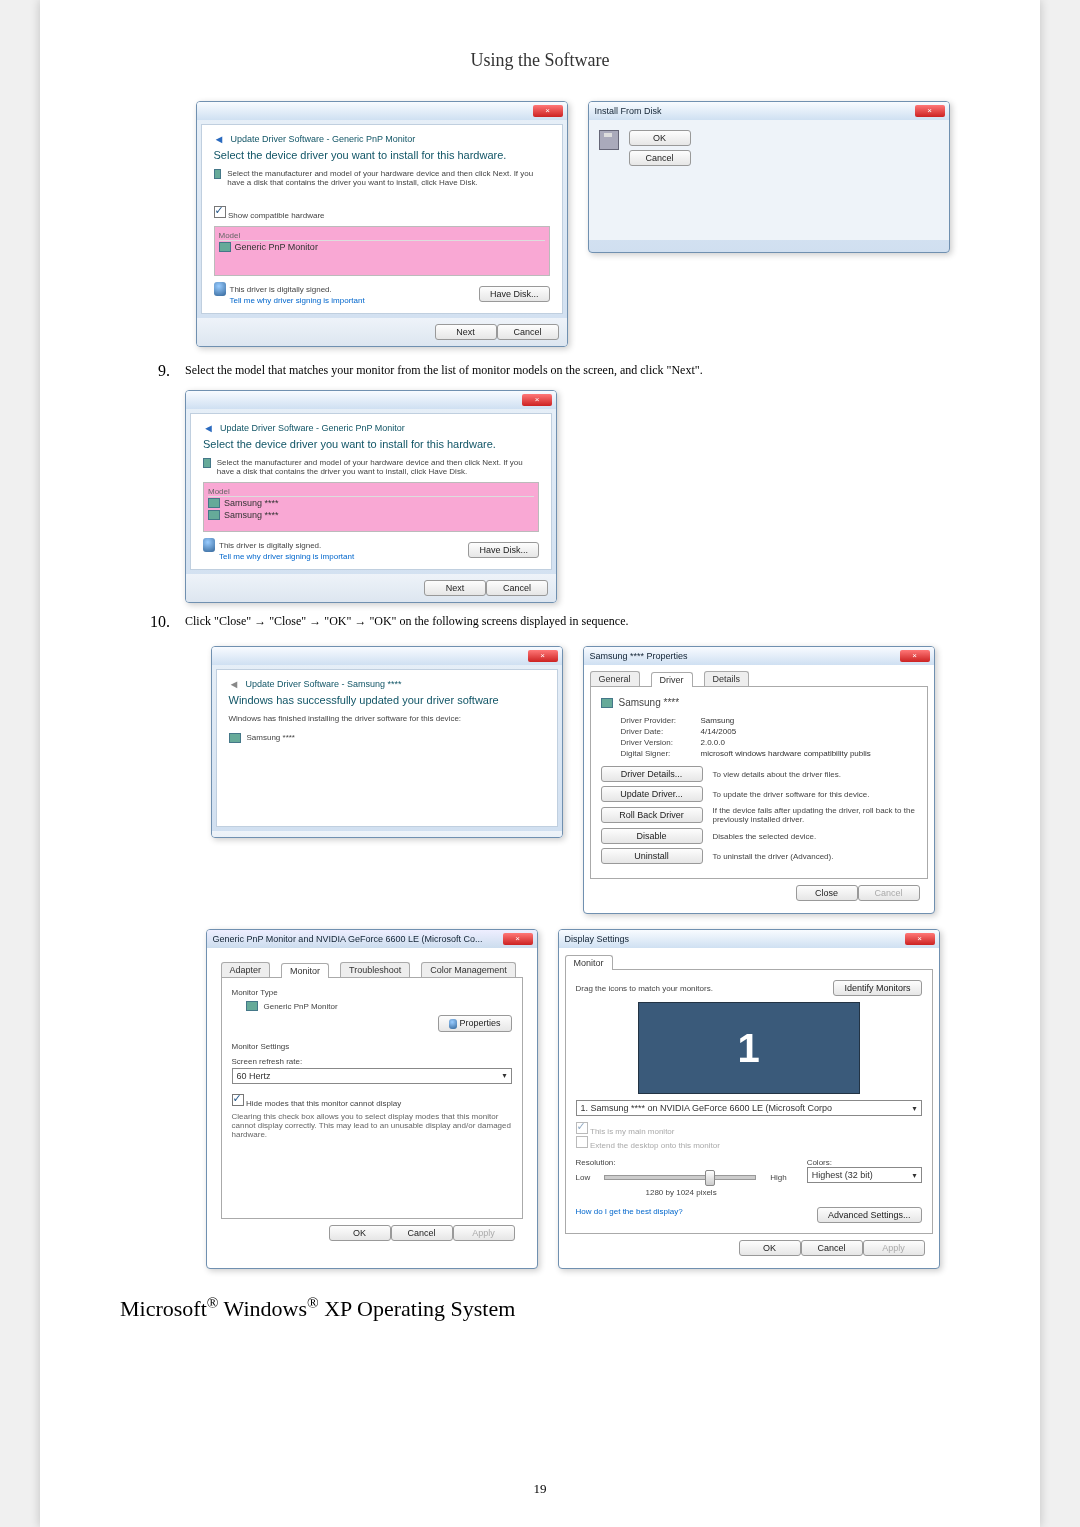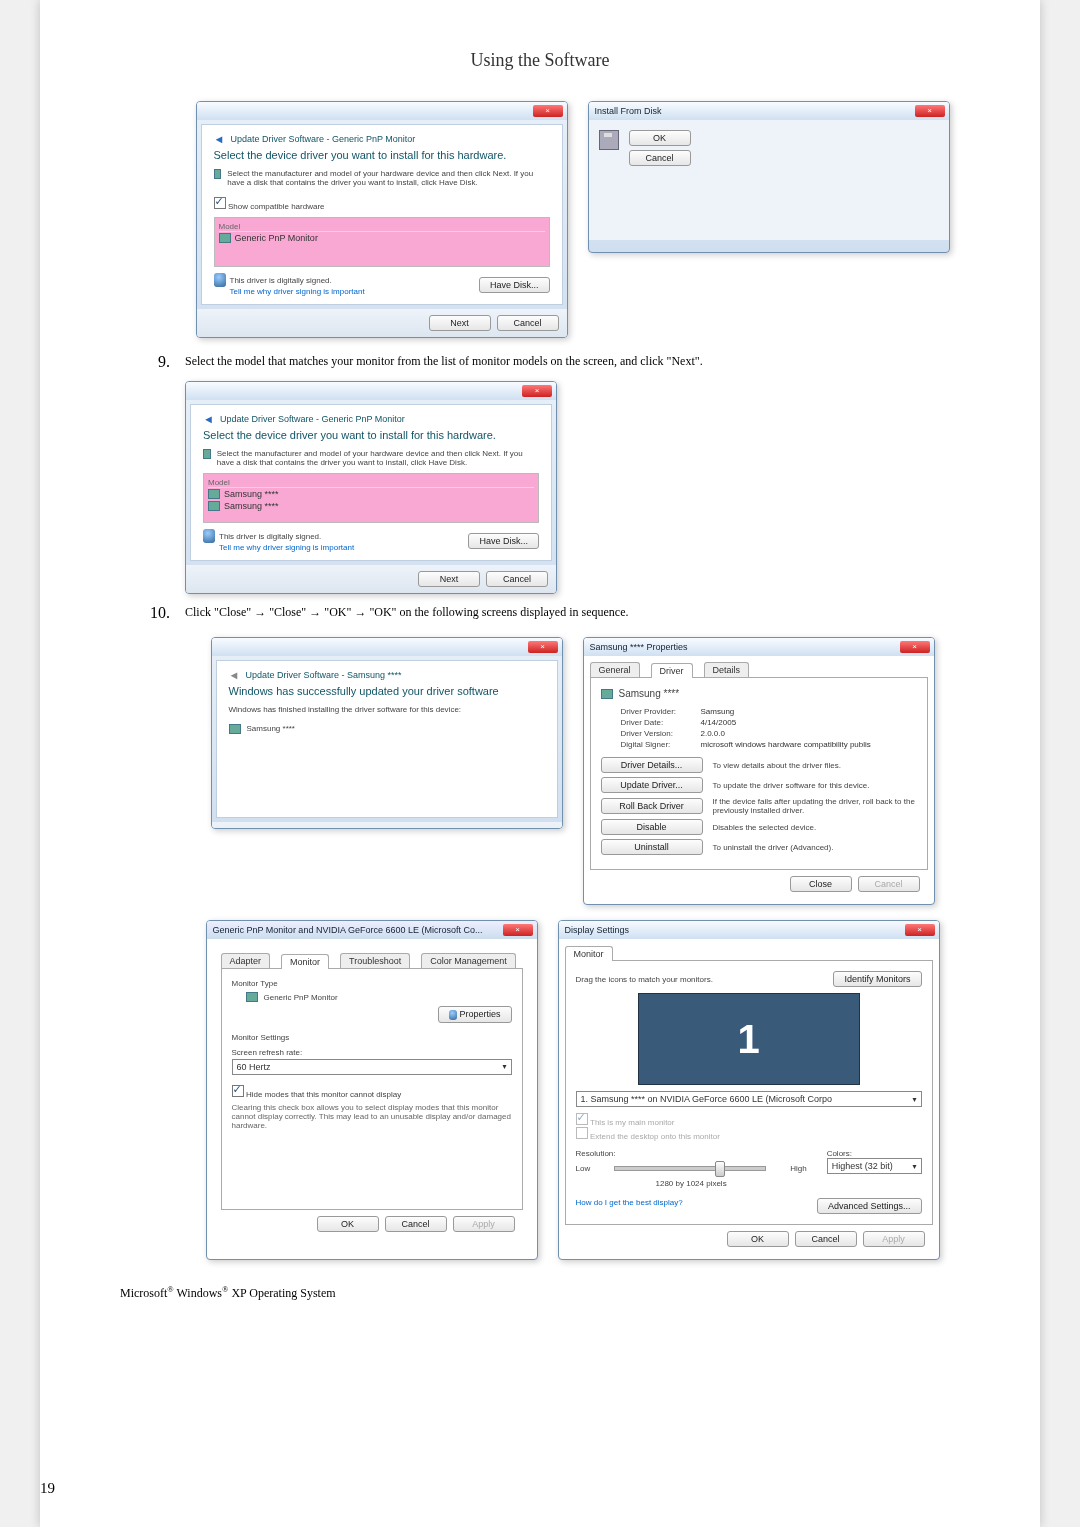--- a/index.html
+++ b/index.html
@@ -112,21 +112,21 @@
     padding: 2px 10px;
     font-size: 9px;
     color: #222;
     cursor: pointer;
     min-width: 40px;
     text-align: center;
   }
   .btn-row {
     display: flex;
     justify-content: flex-end;
-    gap: 6px;
+    gap: 0;
     padding: 6px 8px;
     background: linear-gradient(#eef3f9, #dde6f0);
   }
   .shield-icon {
     width: 12px;
     height: 14px;
     background: radial-gradient(circle at 40% 30%, #9cf, #369);
     border-radius: 3px;
     display: inline-block;
   }
@@ -250,25 +250,25 @@
   }
   .dropdown::after {
     content: '▾';
     font-size: 8px;
     color: #333;
   }
   .page-num {
     position: absolute;
     bottom: 30px;
     left: 0; right: 0;
-    text-align: left;
-    font-size: 15px;
+    text-align: center;
+    font-size: 13px;
   }
   .footer-text {
-    font-size: 12px;
+    font-size: 22px;
     margin-top: 25px;
   }
   sup { font-size: 0.7em; }
 </style>
 </head>
 <body>
 
 <div class="page">
   <div class="header-title">Using the Software</div>
 
@@ -281,21 +281,21 @@
       <div class="win-body">
         <div style="display:flex;align-items:center;gap:6px;color:#156;font-size:9px">
           <span style="color:#2a6abf;font-size:11px">◄</span>
           <span>Update Driver Software - Generic PnP Monitor</span>
         </div>
         <div class="blue-heading">Select the device driver you want to install for this hardware.</div>
         <div style="display:flex;gap:6px">
           <span class="mon-icon"></span>
           <span class="small-text">Select the manufacturer and model of your hardware device and then click Next. If you have a disk that contains the driver you want to install, click Have Disk.</span>
         </div>
-        <div style="margin-top:10px">
+        <div style="margin-top:19px">
           <span class="checkbox checked"></span>
           <span class="small-text">Show compatible hardware</span>
         </div>
         <div class="list-box">
           <div class="small-text" style="color:#666;border-bottom:1px solid #ddd">Model</div>
           <div class="list-item">
             <span class="mon-icon"></span>
             <span>Generic PnP Monitor</span>
           </div>
         </div>
@@ -542,21 +542,21 @@
             <span class="checkbox checked" style="opacity:0.5"></span>
             <span class="small-text" style="color:#aaa">This is my main monitor</span>
           </div>
           <div>
             <span class="checkbox" style="opacity:0.5"></span>
             <span class="small-text" style="color:#aaa">Extend the desktop onto this monitor</span>
           </div>
           <div style="display:flex;gap:20px;margin-top:8px">
             <div style="flex:1">
               <div class="small-text">Resolution:</div>
-              <div style="display:flex;align-items:center;gap:24px">
+              <div style="display:flex;align-items:center;gap:14px">
                 <span class="small-text">Low</span>
                 <div class="slider-track">
                   <div class="slider-thumb" style="left:100px"></div>
                 </div>
                 <span class="small-text">High</span>
               </div>
               <div class="small-text" style="text-align:center">1280 by 1024 pixels</div>
             </div>
             <div style="width:120px">
               <div class="small-text">Colors:</div>

